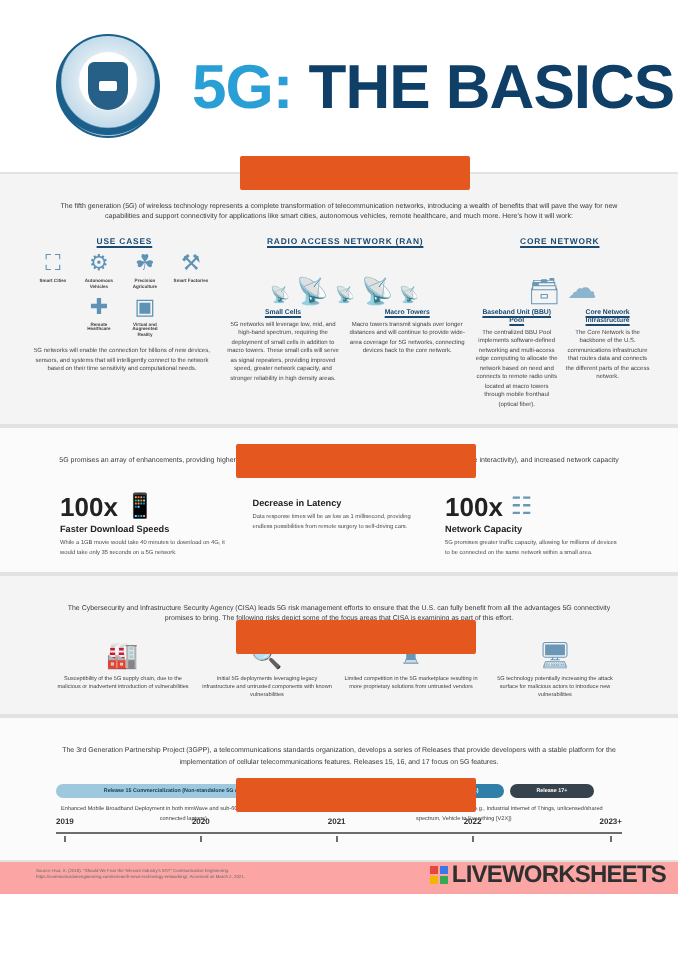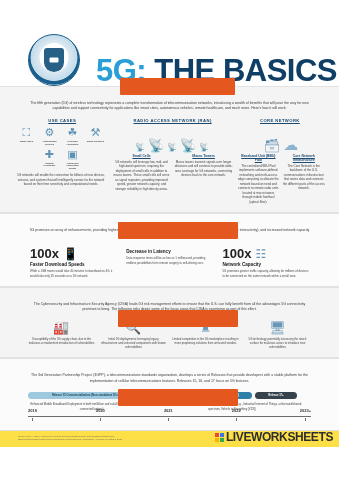--- a/index.html
+++ b/index.html
@@ -13,21 +13,21 @@
     position: relative;
     width: 339px; height: 480px;
     background: #ffffff;
   }
   
   .header {
     position: relative;
     height: 86px;
     background: #ffffff;
     display: flex;
-    align-items: flex-end;
+    align-items: center;
     padding-left: 28px;
   }
   .seal {
     width: 52px; height: 52px;
     border-radius: 50%;
     background: radial-gradient(circle at 50% 45%, #ffffff 0%, #ffffff 38%, #dce9f2 40%, #c3dbea 62%, #1b5f8c 64%, #1b5f8c 72%, #ffffff 74%, #ffffff 80%, #2c6d96 82%, #1b5f8c 100%);
     position: relative;
     flex: 0 0 auto;
     border: 1px solid #1b5f8c;
   }
@@ -179,21 +179,21 @@
   }
 
   
   .stats {
     display: flex;
     justify-content: space-between;
     padding: 0 16px;
     margin-top: 8px;
   }
   .stat { width: 31%; }
-  .stat-top { display: flex; align-items: center; gap: 4px; }
+  .stat-top { display: flex; gap: 4px; }
   .stat-num {
     font-size: 13px;
     font-weight: bold;
     color: #222;
     line-height: 1;
   }
   .stat-ico { font-size: 12px; color: #6b97b7; line-height: 1; }
   .stat-label {
     font-size: 4.6px;
     font-weight: bold;
@@ -264,21 +264,21 @@
     position: absolute;
     left: 50%; top: 10px;
     width: 1px; height: 3px;
     background: #6d6d6d;
   }
 
   
   .footer {
     position: relative;
     padding: 4px 14px 6px 18px;
-    background: #fde047;
+    background: #fca5a5;
   }
   .source {
     font-size: 2.2px;
     line-height: 1.5;
     color: #666;
   }
   .watermark {
     position: absolute;
     right: 6px;
     bottom: 3px;

